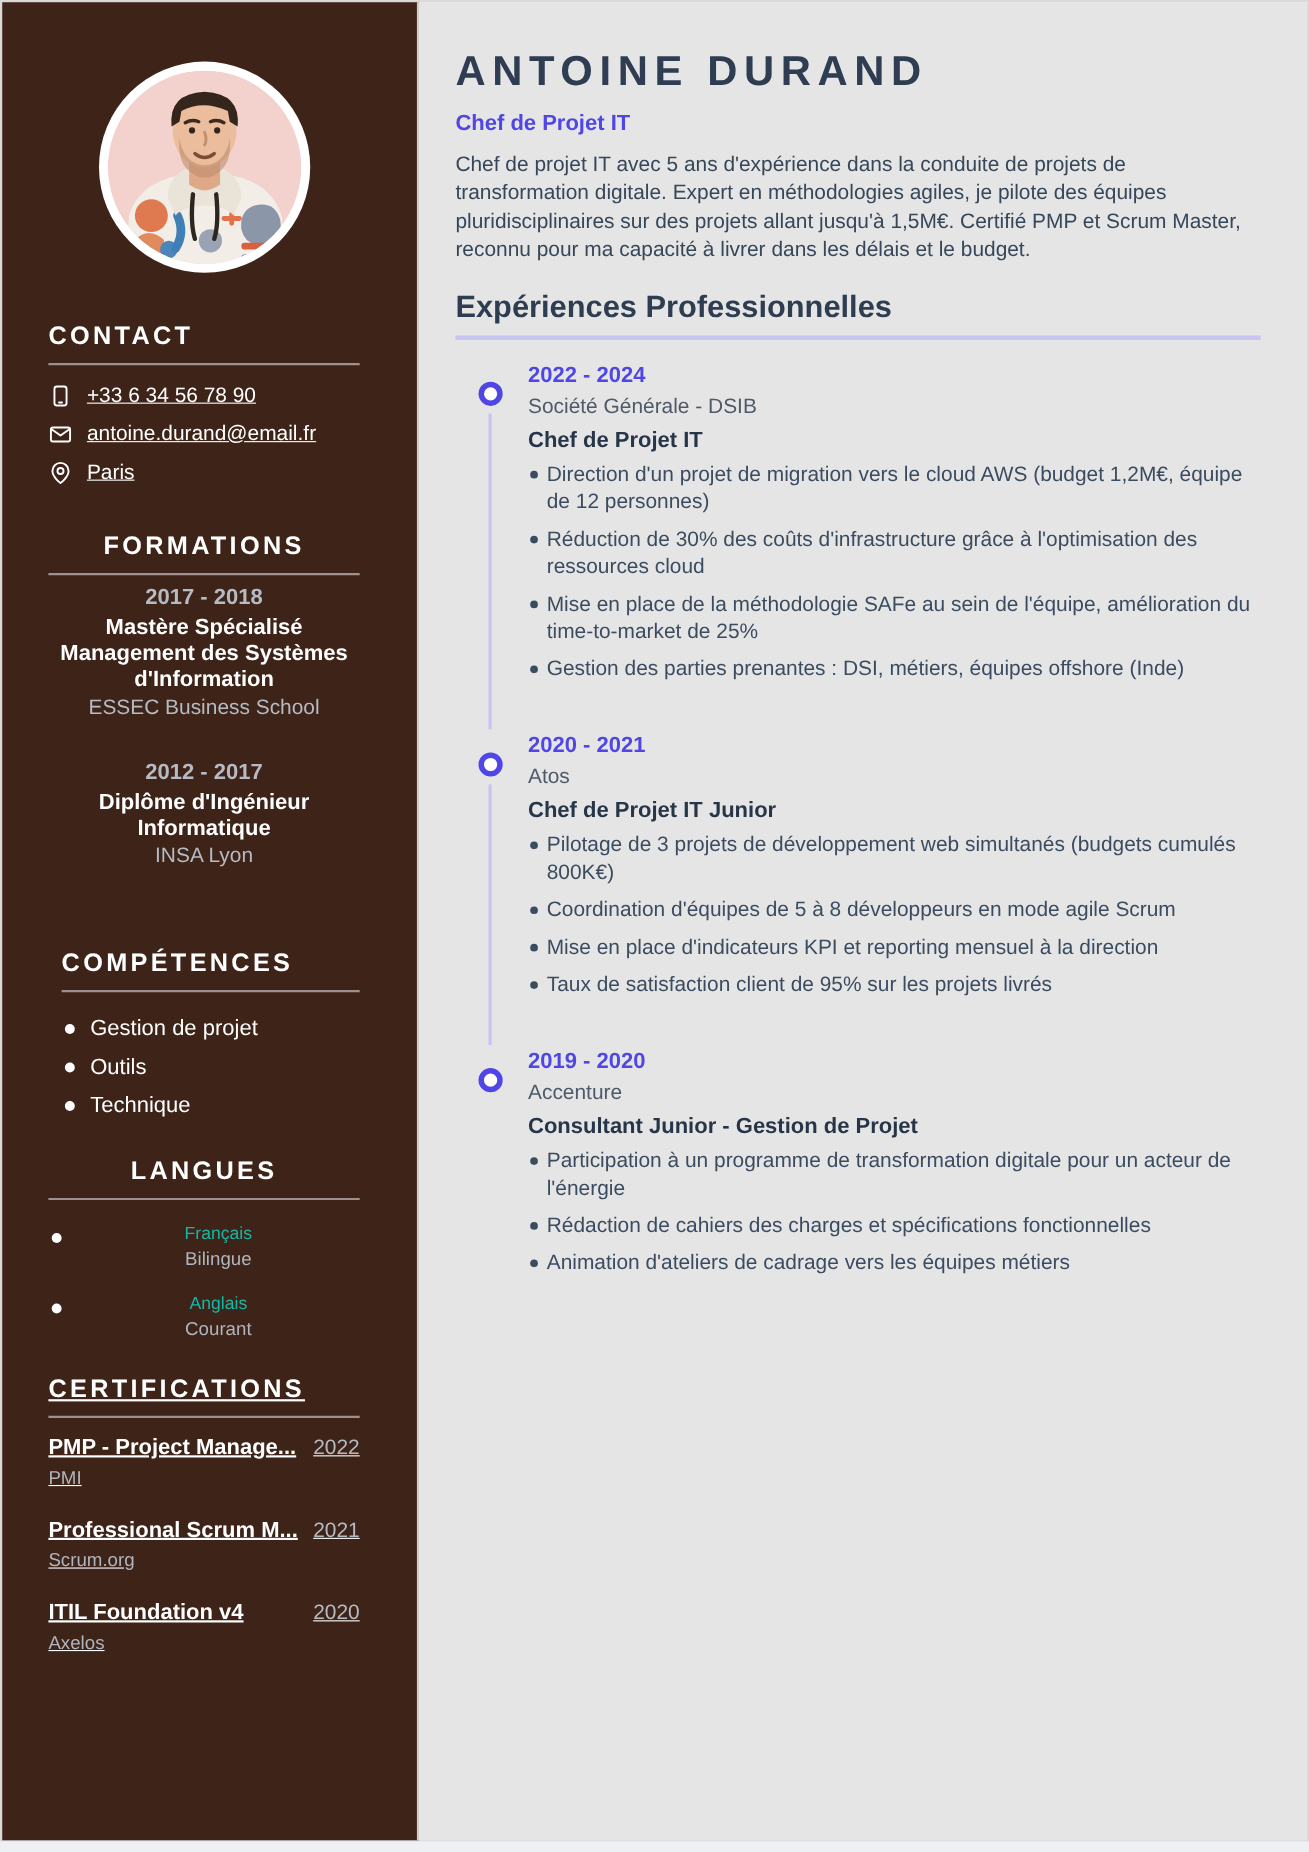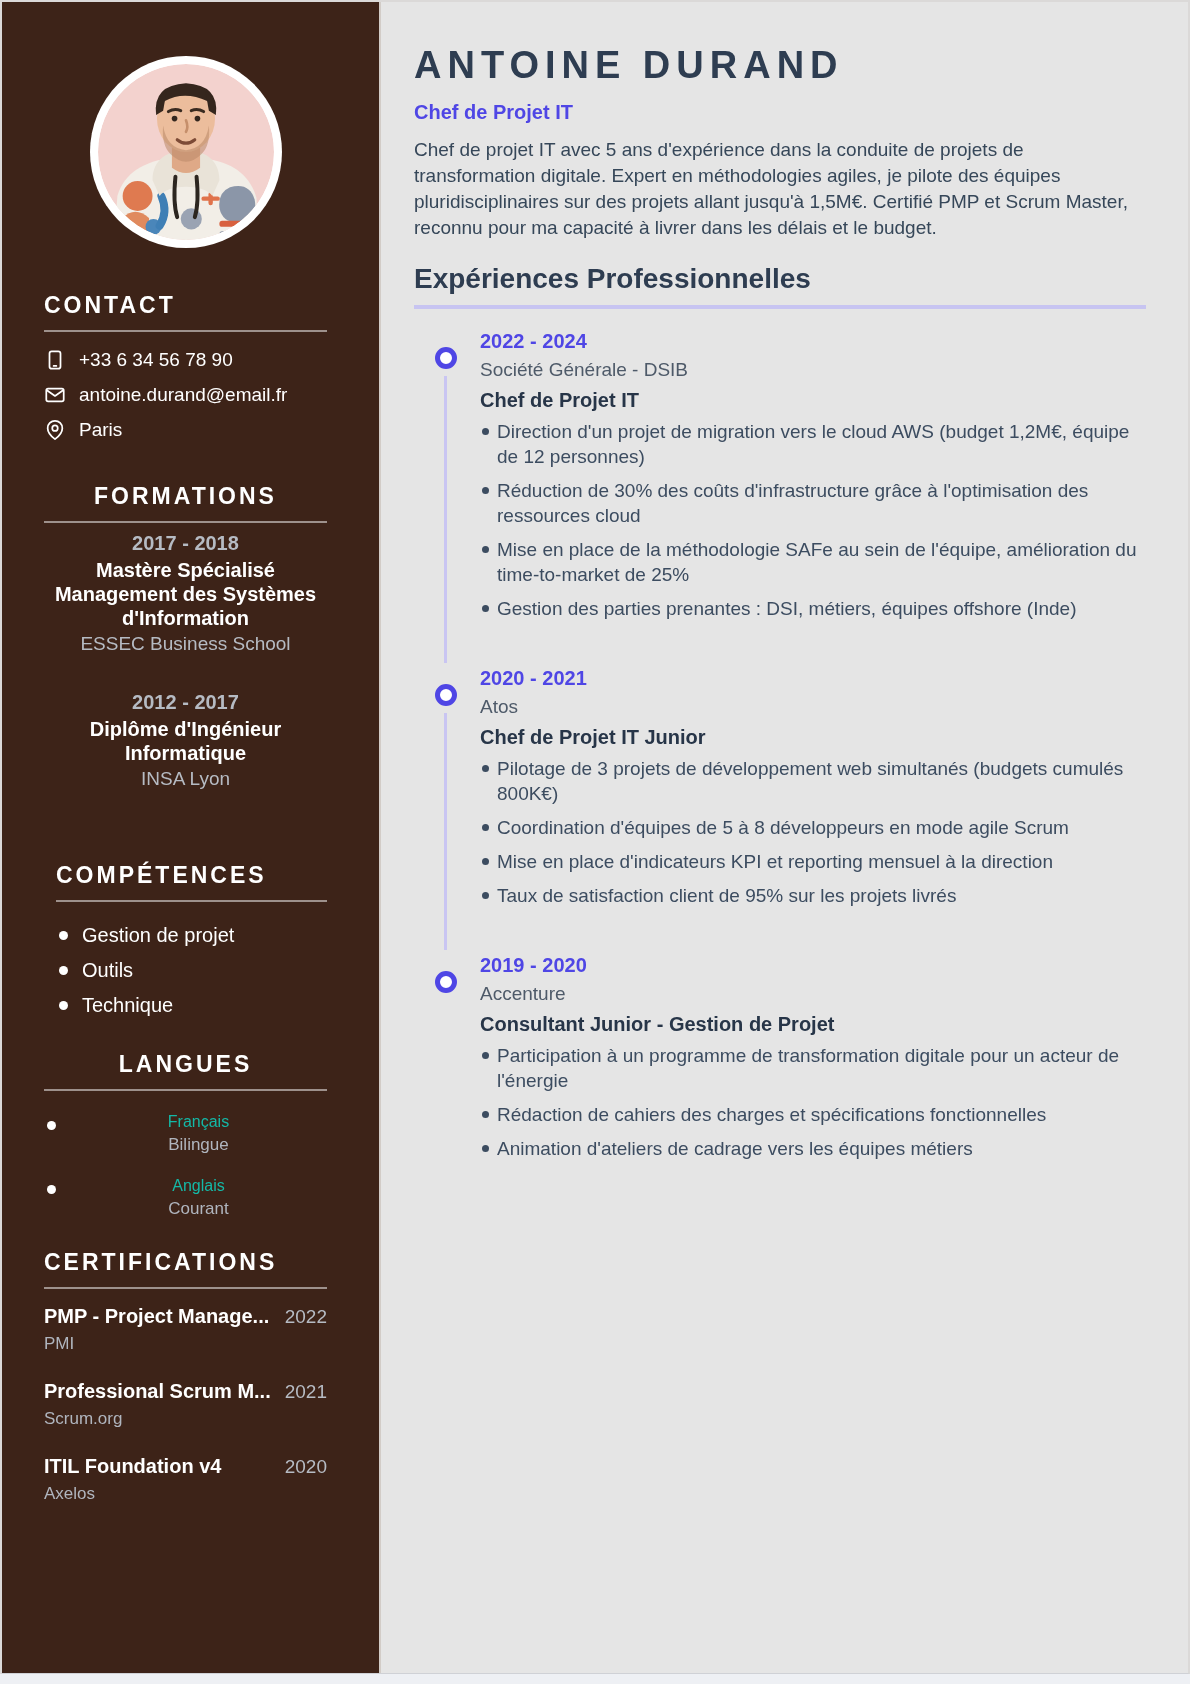--- a/index.html
+++ b/index.html
@@ -41,21 +41,21 @@
     letter-spacing: 3px;
     color: #ffffff;
   }
   .side-rule {
     border: none;
     border-top: 2px solid rgba(255,255,255,.5);
     margin: 11px 0 0 0;
   }
   .contact-section { margin-top: 44px; }
   .contact-list { margin-top: 17px; }
-  .contact-row { display: flex; align-items: center; margin-bottom: 13px; }
+  .contact-row { display: flex; align-items: center; margin-bottom: 13px; text-decoration: underline; }
   .contact-row .cicon { width: 22px; height: 22px; flex: 0 0 22px; margin-right: 13px; }
   .contact-row .cicon svg { width: 22px; height: 22px; display: block; }
   .contact-text { font-size: 19px; color: #ffffff; }
 
   .formations-section { margin-top: 42px; text-align: center; }
   .edu-entry { margin-top: 9px; }
   .edu-entry + .edu-entry { margin-top: 36px; }
   .edu-period { font-size: 20px; color: #b6bbc3; font-weight: bold; }
   .edu-title  { font-size: 20px; color: #ffffff; font-weight: bold; line-height: 24px; margin-top: 3px; }
   .edu-school { font-size: 19px; color: #b6bbc3; margin-top: 3px; }
@@ -82,21 +82,21 @@
     content: "";
     position: absolute;
     left: 3px; top: 8px;
     width: 9px; height: 9px;
     border-radius: 50%;
     background: #ffffff;
   }
   .lang-name  { font-size: 16px; font-weight: normal; color: #14b8a6; }
   .lang-level { font-size: 17px; color: #b0b5be; margin-top: 4px; }
 
-  .certifications-section { margin-top: 30px; }
+  .certifications-section { margin-top: 30px; text-decoration: underline; }
   .cert-entry { margin-top: 16px; }
   .cert-entry + .cert-entry { margin-top: 26px; }
   .cert-head { display: flex; align-items: baseline; justify-content: space-between; }
   .cert-name { font-size: 20px; font-weight: bold; color: #ffffff; white-space: nowrap; }
   .cert-year { font-size: 19px; color: #b6bbc3; margin-left: 12px; }
   .cert-issuer { font-size: 17px; color: #b0b5be; margin-top: 6px; }
 
   
   .main {
     flex: 1;

